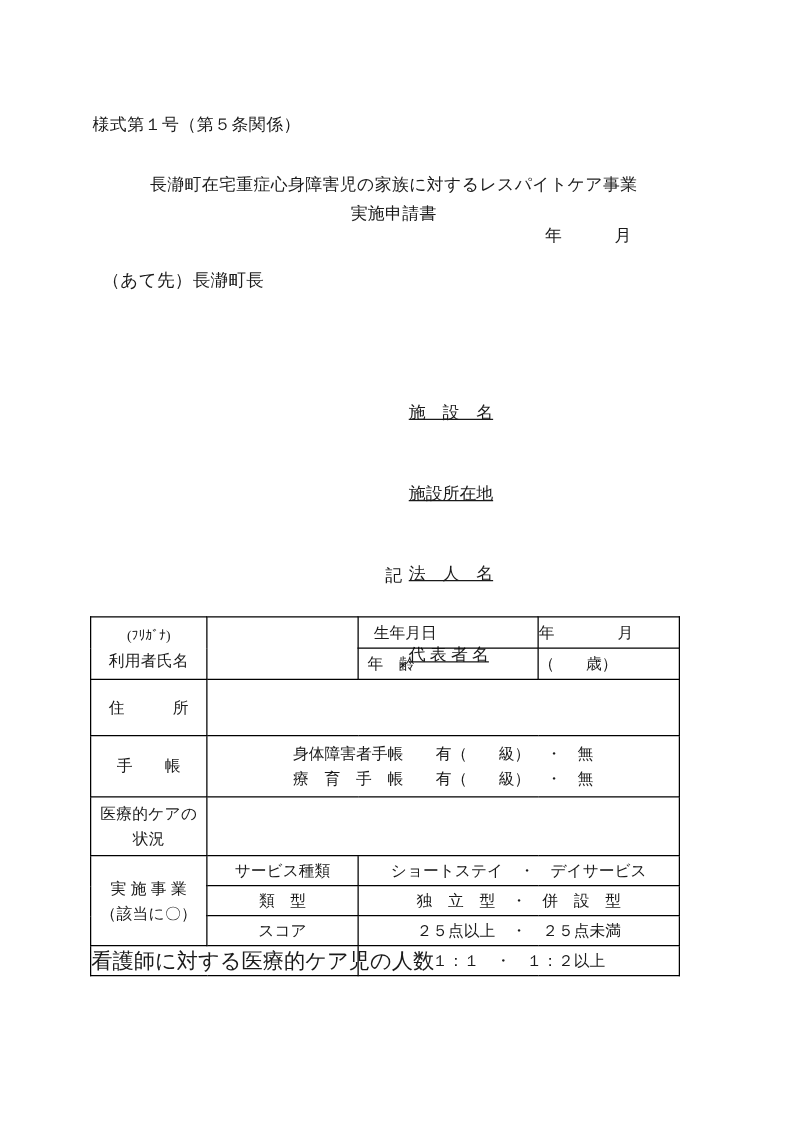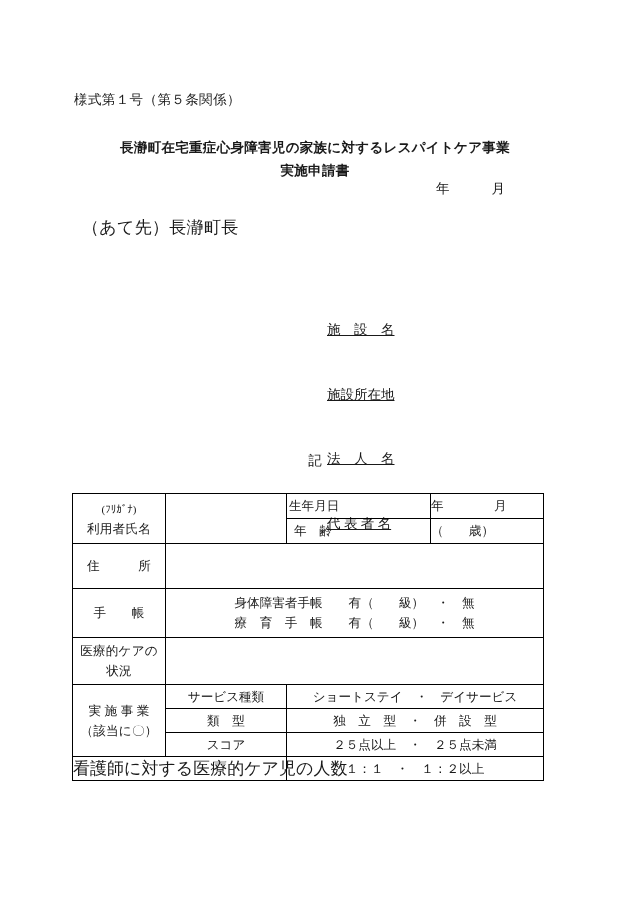--- a/index.html
+++ b/index.html
@@ -35,21 +35,20 @@
   }
   .doc-title {
     position: absolute;
     left: 0;
     top: 136px;
     width: 630px;
     text-align: center;
     font-size: 13.5px;
     line-height: 23px;
     letter-spacing: 0.3px;
-    font-weight: bold;
   }
   .doc-title .line2 {
     display: block;
   }
   .date-line {
     position: absolute;
     left: 0;
     top: 180px;
     width: 630px;
     font-size: 13.5px;
@@ -57,21 +56,21 @@
   }
   .date-line .inner {
     display: block;
     margin-left: 436px;
     white-space: pre;
   }
   .addressee {
     position: absolute;
     left: 82px;
     top: 216px;
-    font-size: 17px;
+    font-size: 14px;
     letter-spacing: 0.3px;
     white-space: nowrap;
     font-family: Liberation Serif, serif;
   }
 
   
   .applicant-block {
     position: absolute;
     left: 327px;
     top: 276px;
@@ -165,21 +164,21 @@
       <col style="width:70px">
       <col style="width:51px">
       <col style="width:144px">
       <col style="width:113px">
     </colgroup>
     <tbody>
 
       <tr>
         <td class="h-name lbl" rowspan="2"><span class="furigana">(ﾌﾘｶﾞﾅ)</span><br><span>利用者氏名</span></td>
         <td class="blank" rowspan="2" colspan="2"></td>
-        <td class="h-tech" style="text-align:left;padding-left:2px">生年月日</td>
+        <td class="h-tech" style="text-align:left;padding-left:12px">生年月日</td>
         <td class="h-tech" style="text-align:left">年　　　　月　　　　日</td>
       </tr>
       <tr>
         <td class="h-tech" style="text-align:left;padding-left:7px">年　齢</td>
         <td class="h-tech" style="text-align:left">（　　歳）</td>
       </tr>
 
       <tr>
         <td class="h-addr lbl">住　　　所</td>
         <td class="blank" colspan="4"></td>

